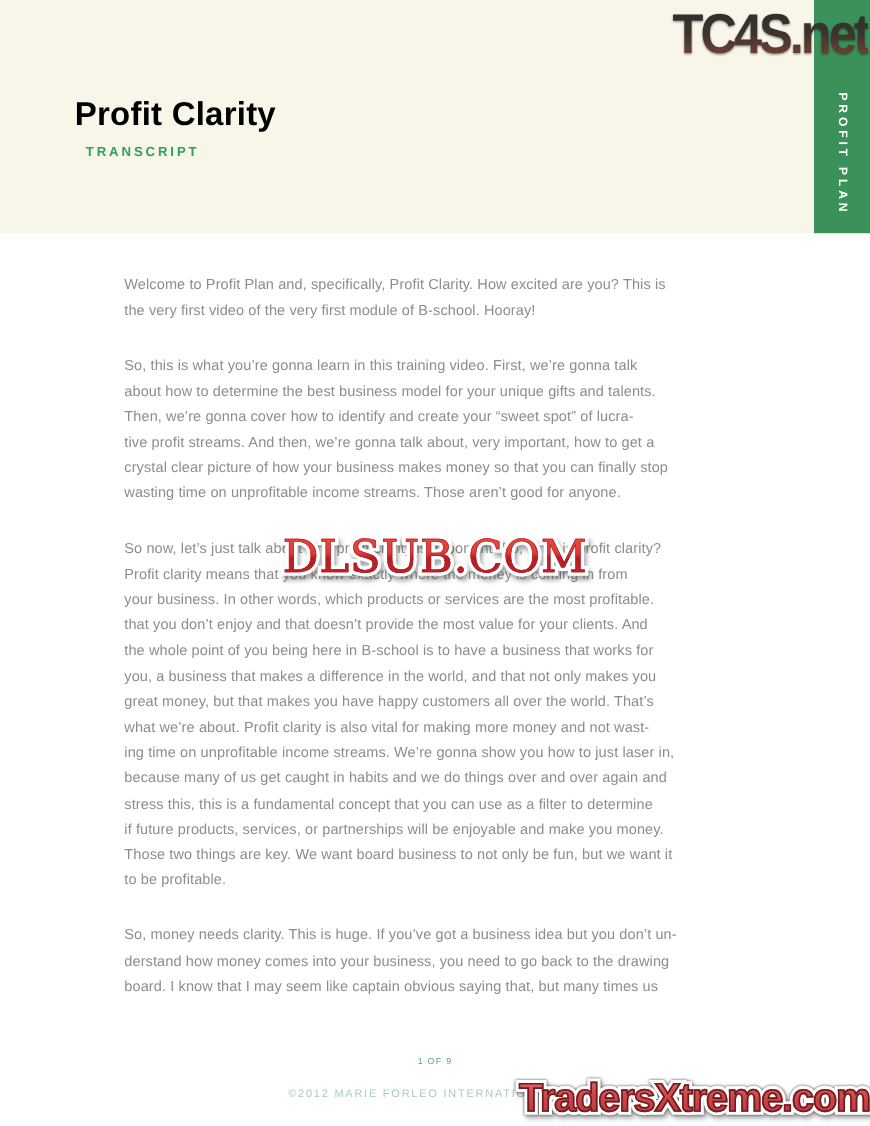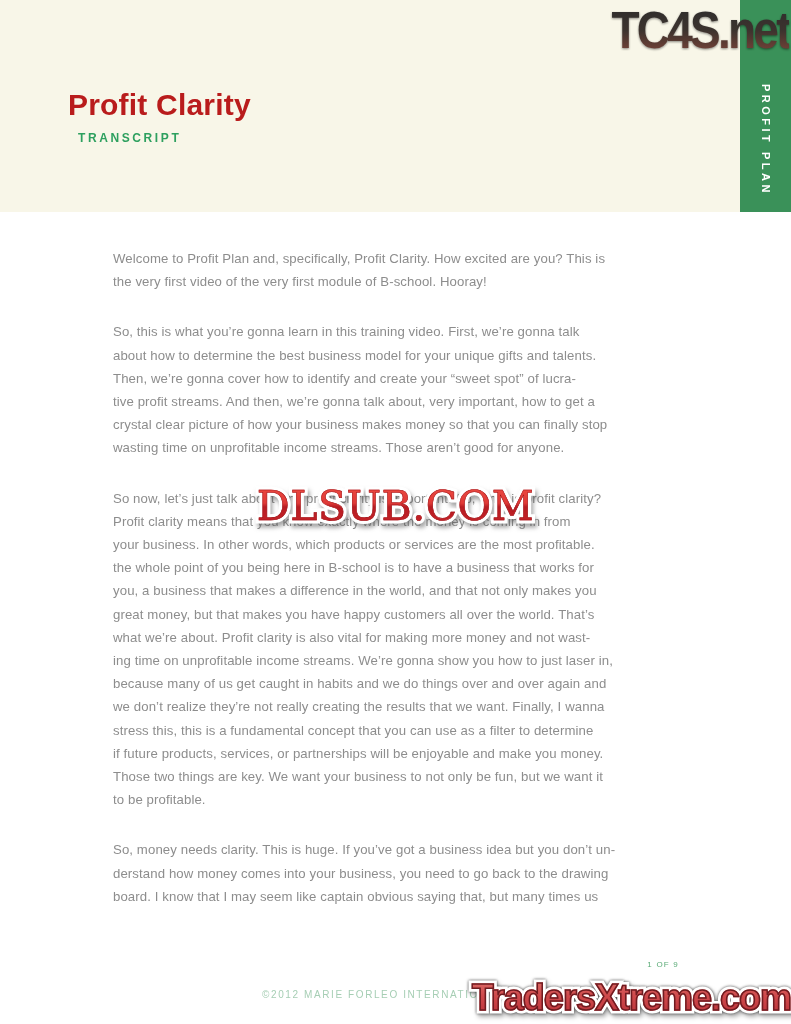--- a/index.html
+++ b/index.html
@@ -14,21 +14,21 @@
   }
 
   
   .header {
     position:absolute; top:0; left:0;
     width:791px; height:212px;
     background:#f8f6e8;
   }
   .title-block { position:absolute; top:88px; left:68px; }
   .doc-title {
-    font-size:30px; font-weight:bold; color:#b91c1c;
+    font-size:30px; font-weight:bold; color:#000000;
     letter-spacing:0.2px;
   }
   .doc-subtitle {
     margin-top:9px;
     font-size:12px; font-weight:bold; color:#2ea05f;
     letter-spacing:2.6px;
     margin-left:10px;
   }
   .side-tab {
     position:absolute; top:0; right:0;
@@ -52,21 +52,21 @@
   .para { margin-bottom:27px; }
   .line {
     font-size:13.2px; line-height:23.2px;
     color:#8d8d8d; letter-spacing:0.1px;
     white-space:nowrap;
   }
 
   
   .page-number {
     position:absolute; top:960px; left:112px; width:567px;
-    text-align:right;
+    text-align:center;
     font-size:8px; letter-spacing:1.2px;
     color:#5bab77;
   }
   .copyright {
     position:absolute; top:989px; left:262px;
     font-size:10px; letter-spacing:1.6px;
     color:#a6ceb4; white-space:nowrap;
   }
 
   
@@ -149,30 +149,30 @@
         <div class="line">about how to determine the best business model for your unique gifts and talents.</div>
         <div class="line">Then, we’re gonna cover how to identify and create your “sweet spot” of lucra-</div>
         <div class="line">tive profit streams. And then, we’re gonna talk about, very important, how to get a</div>
         <div class="line">crystal clear picture of how your business makes money so that you can finally stop</div>
         <div class="line">wasting time on unprofitable income streams. Those aren’t good for anyone.</div>
       </div>
       <div class="para">
         <div class="line">So now, let’s just talk about why profit clarity is important. So, what is profit clarity?</div>
         <div class="line">Profit clarity means that you know exactly where the money is coming in from</div>
         <div class="line">your business. In other words, which products or services are the most profitable.</div>
+        <div class="line">that you don’t enjoy and that doesn’t provide the most value for your clients. And</div>
         <div class="line">the whole point of you being here in B-school is to have a business that works for</div>
         <div class="line">you, a business that makes a difference in the world, and that not only makes you</div>
         <div class="line">great money, but that makes you have happy customers all over the world. That’s</div>
         <div class="line">what we’re about. Profit clarity is also vital for making more money and not wast-</div>
         <div class="line">ing time on unprofitable income streams. We’re gonna show you how to just laser in,</div>
         <div class="line">because many of us get caught in habits and we do things over and over again and</div>
-        <div class="line">we don’t realize they’re not really creating the results that we want. Finally, I wanna</div>
         <div class="line">stress this, this is a fundamental concept that you can use as a filter to determine</div>
         <div class="line">if future products, services, or partnerships will be enjoyable and make you money.</div>
-        <div class="line">Those two things are key. We want your business to not only be fun, but we want it</div>
+        <div class="line">Those two things are key. We want board business to not only be fun, but we want it</div>
         <div class="line">to be profitable.</div>
       </div>
       <div class="para">
         <div class="line">So, money needs clarity. This is huge. If you’ve got a business idea but you don’t un-</div>
         <div class="line">derstand how money comes into your business, you need to go back to the drawing</div>
         <div class="line">board. I know that I may seem like captain obvious saying that, but many times us</div>
       </div>
     </div>
 
   <div class="wm-dlsub">

